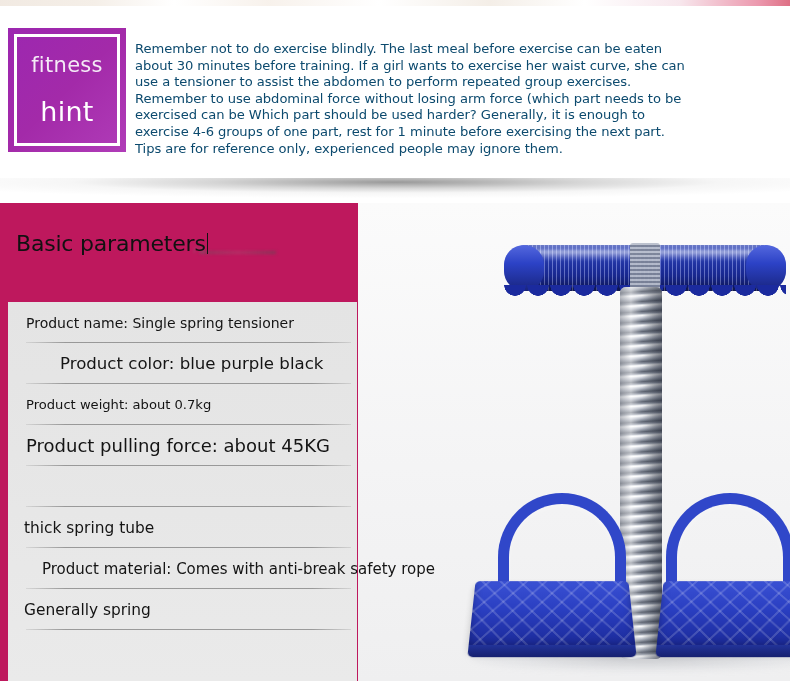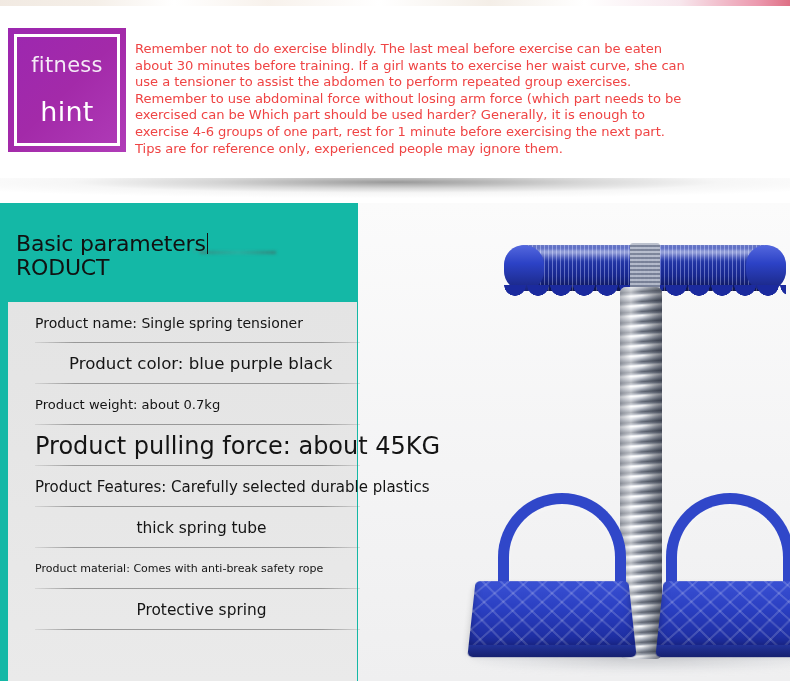--- a/index.html
+++ b/index.html
@@ -63,21 +63,21 @@
     font-size: 27px;
     line-height: 32px;
     letter-spacing: .3px;
   }
   .hint-text {
     position: absolute;
     left: 135px; top: 22px;
     width: 586px;
     font-size: 13.1px;
     line-height: 16.6px;
-    color: #ef4444;
+    color: #0c4a6e;
     letter-spacing: -0.05px;
     white-space: pre-line;
   }
 
   
   .divider-band {
     position: absolute; left: 0; top: 176px;
     width: 790px; height: 28px;
     background:
       radial-gradient(ellipse 62% 58% at 50% 22%,
@@ -89,21 +89,21 @@
   .divider-band::after {
     content: "";
     position: absolute; left: 0; right: 0; top: 0; height: 2px;
     background: #ffffff;
   }
 
   
   .lower-section {
     position: absolute; left: 0; top: 203px;
     width: 790px; height: 478px;
-    background: #14b8a6;
+    background: #be185d;
   }
   .photo-bg {
     position: absolute; left: 358px; top: 0;
     width: 432px; height: 478px;
     background: linear-gradient(180deg, #fbfbfb 0%, #f4f4f5 55%, #efeff0 100%);
   }
 
   
   .heading-block {
     position: absolute;
@@ -159,21 +159,21 @@
   .spec-panel {
     position: absolute;
     left: 8px; top: 99px;
     width: 349px; height: 379px;
     background: #e3e3e3;
     background: linear-gradient(180deg, #e4e4e4 0%, #e6e6e6 40%, #eaeaea 100%);
     z-index: 2;
   }
   .spec-list {
     position: absolute;
-    left: 21px; top: 99px;
+    left: 12px; top: 99px;
     width: 470px;
     z-index: 3;
   }
   .spec-row {
     position: relative;
     height: 41px;
     display: flex;
     align-items: center;
     padding-left: 14px;
     white-space: nowrap;
@@ -187,27 +187,27 @@
     background: linear-gradient(90deg,
       rgba(120,120,120,.15) 0%, rgba(105,105,105,.62) 12%,
       rgba(105,105,105,.62) 88%, rgba(120,120,120,.18) 100%);
   }
   .spec-row:last-child .rule { width: 325px; }
   .spec-text { color: #141414; }
 
   .sz-1  { font-size: 14.0px; }
   .sz-2  { font-size: 16.6px; margin-left: 34px; }
   .sz-3  { font-size: 13.1px; }
-  .sz-4  { font-size: 24px; }
+  .sz-4  { font-size: 18px; }
   .sz-5  { font-size: 15.4px; }
   .sz-6  { font-size: 15.0px; }
   .sz-7  { font-size: 15.4px; }
-  .sz-8  { font-size: 11px; }
+  .sz-8  { font-size: 15.0px; margin-left: 16px; }
   .sz-9  { font-size: 15.4px; }
-  .center-text { padding-left: 12px; justify-content: center; width: 349px; }
+  .center-text { padding-left: 12px; justify-content: flex-start; width: 349px; }
 
   
   .product {
     position: absolute;
     left: 420px; top: 6px;
     width: 370px; height: 472px;
     z-index: 2;
   }
   
   .bar {
@@ -352,21 +352,20 @@
   </section>
 
   <div class="divider-band"></div>
 
   <section class="lower-section">
 
     <div class="photo-bg"></div>
 
     <div class="heading-block">
       <div class="heading-main"><span>Basic parameters</span><span class="heading-caret"></span></div>
-      <div class="heading-sub">RODUCT</div>
     </div>
 
     <div class="watermark-line"></div>
     <div class="watermark">rs</div>
 
     <div class="spec-panel"></div>
 
     <div class="spec-list">
 
       <div class="spec-row">
@@ -384,36 +383,35 @@
         <span class="rule"></span>
       </div>
 
       <div class="spec-row">
         <span class="spec-text sz-4">Product pulling force: about 45KG</span>
         <span class="rule"></span>
       </div>
 
 
       <div class="spec-row">
-        <span class="spec-text sz-6">Product Features: Carefully selected durable plastics</span>
         <span class="rule"></span>
       </div>
 
       <div class="spec-row center-text">
         <span class="spec-text sz-7">thick spring tube</span>
         <span class="rule"></span>
       </div>
 
       <div class="spec-row">
         <span class="spec-text sz-8">Product material: Comes with anti-break safety rope</span>
         <span class="rule"></span>
       </div>
 
       <div class="spec-row center-text">
-        <span class="spec-text sz-9">Protective spring</span>
+        <span class="spec-text sz-9">Generally spring</span>
         <span class="rule"></span>
       </div>
 
     </div>
 
     <figure class="product">
       <div class="floor-shadow"></div>
 
       <div class="bar"></div>
       <div class="bar-gloss"></div>

